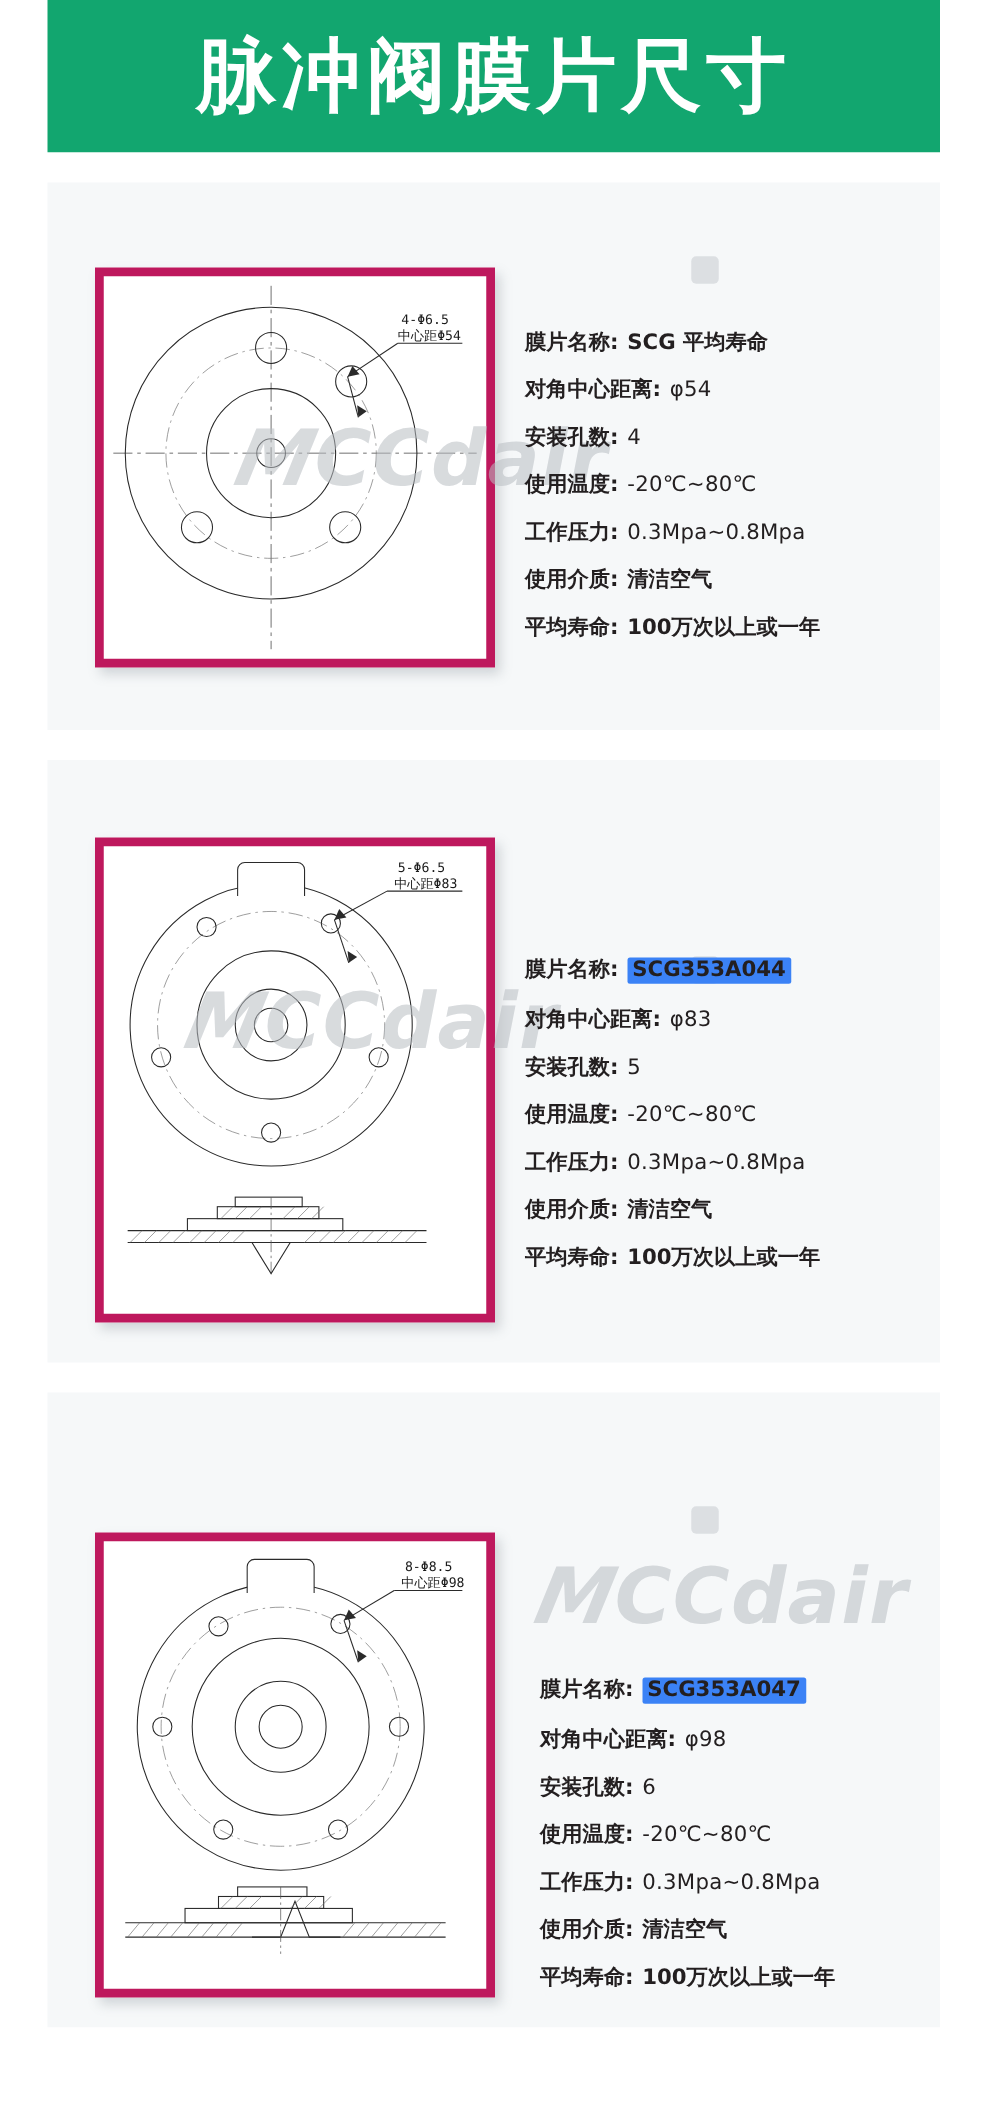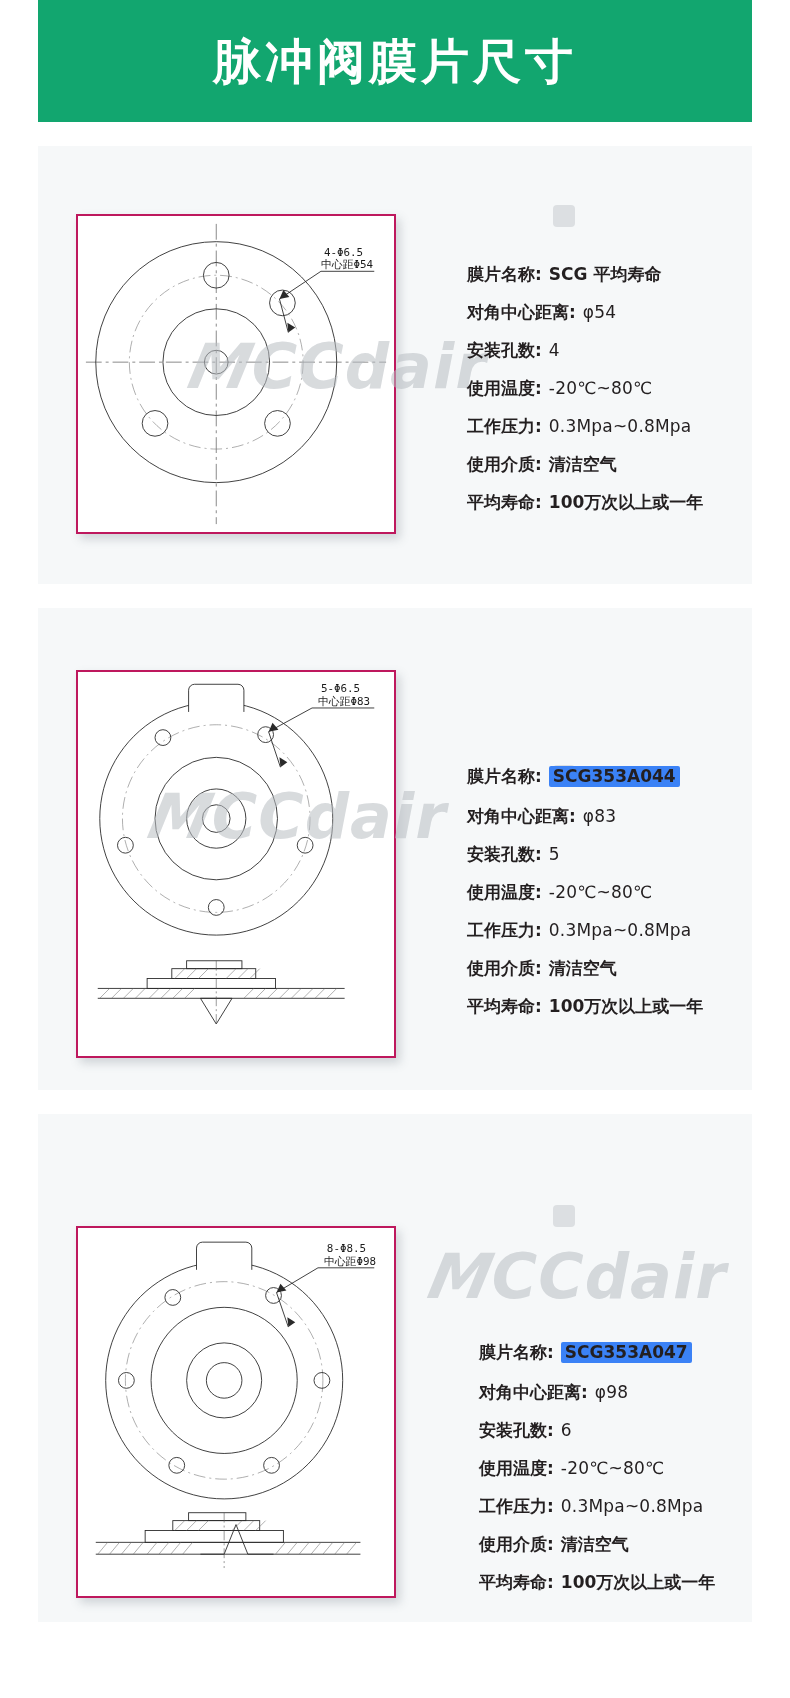--- a/index.html
+++ b/index.html
@@ -21,21 +21,21 @@
     margin: 0 auto;
     width: 714px;
     height: 122px;
     background: #12a66f;
     display: flex;
     align-items: center;
     justify-content: center;
   }
   .banner-title {
     color: #ffffff;
-    font-size: 48px;
+    font-size: 64px;
     font-weight: bold;
     letter-spacing: 4px;
     line-height: 1;
     font-family: "DejaVu Sans", "Liberation Sans", sans-serif;
   }
   .banner-gap { height: 24px; background:#fff; }
 
   
   .section {
     width: 714px;
@@ -51,21 +51,21 @@
   .section.s3 { height: 508px; gap: 12px; }
   .section-gap { height: 24px; background: #ffffff; width: 790px; }
 
   
   .drawing-wrap {
     position: relative;
     margin-left: 6px;
   }
   .drawing {
     background: #ffffff;
-    border: 2px solid #be185d;
+    border: 7px solid #be185d;
     box-shadow: 4px 5px 9px rgba(120,130,140,.30);
     position: relative;
     overflow: hidden;
   }
   .d1 { width: 320px; height: 320px; margin-top: 68px; margin-left: 32px; }
   .d2 { width: 320px; height: 388px; margin-top: 62px; margin-left: 32px; }
   .d3 { width: 320px; height: 372px; margin-top: 112px; margin-left: 32px; }
 
   .drawing svg { display: block; width: 100%; height: 100%; }
 
@@ -81,21 +81,20 @@
   .s3 .specs { margin-top: 228px; }
 
   .spec-row {
     display: flex;
     align-items: baseline;
     font-size: 17px;
     color: #231f20;
     line-height: 1;
     margin-bottom: 21px;
     font-family: "DejaVu Sans", "Liberation Sans", sans-serif;
-    margin-left: 47px;
   }
   .spec-label {
     font-weight: bold;
     white-space: nowrap;
   }
   .spec-value {
     margin-left: 7px;
     white-space: nowrap;
     font-weight: bold;
   }

